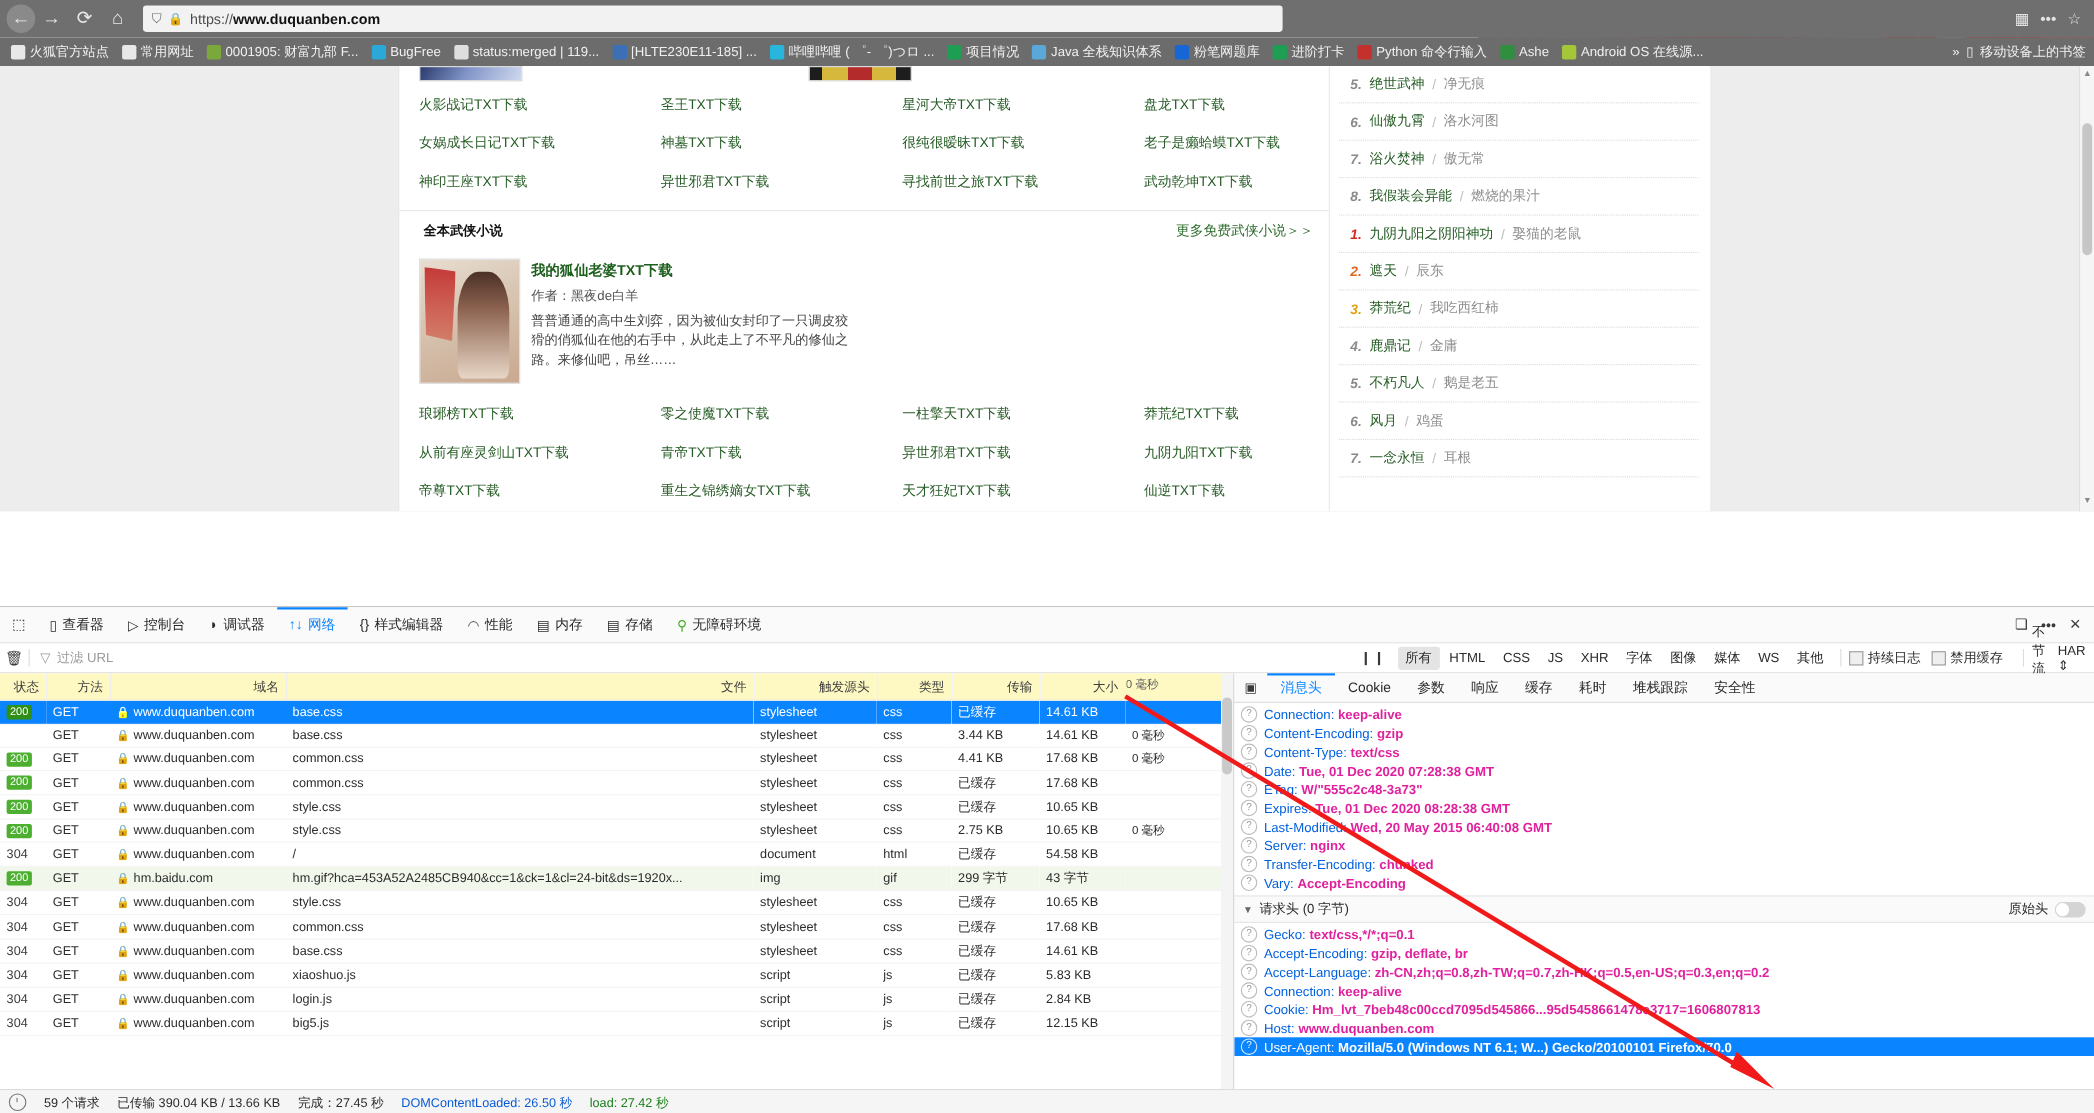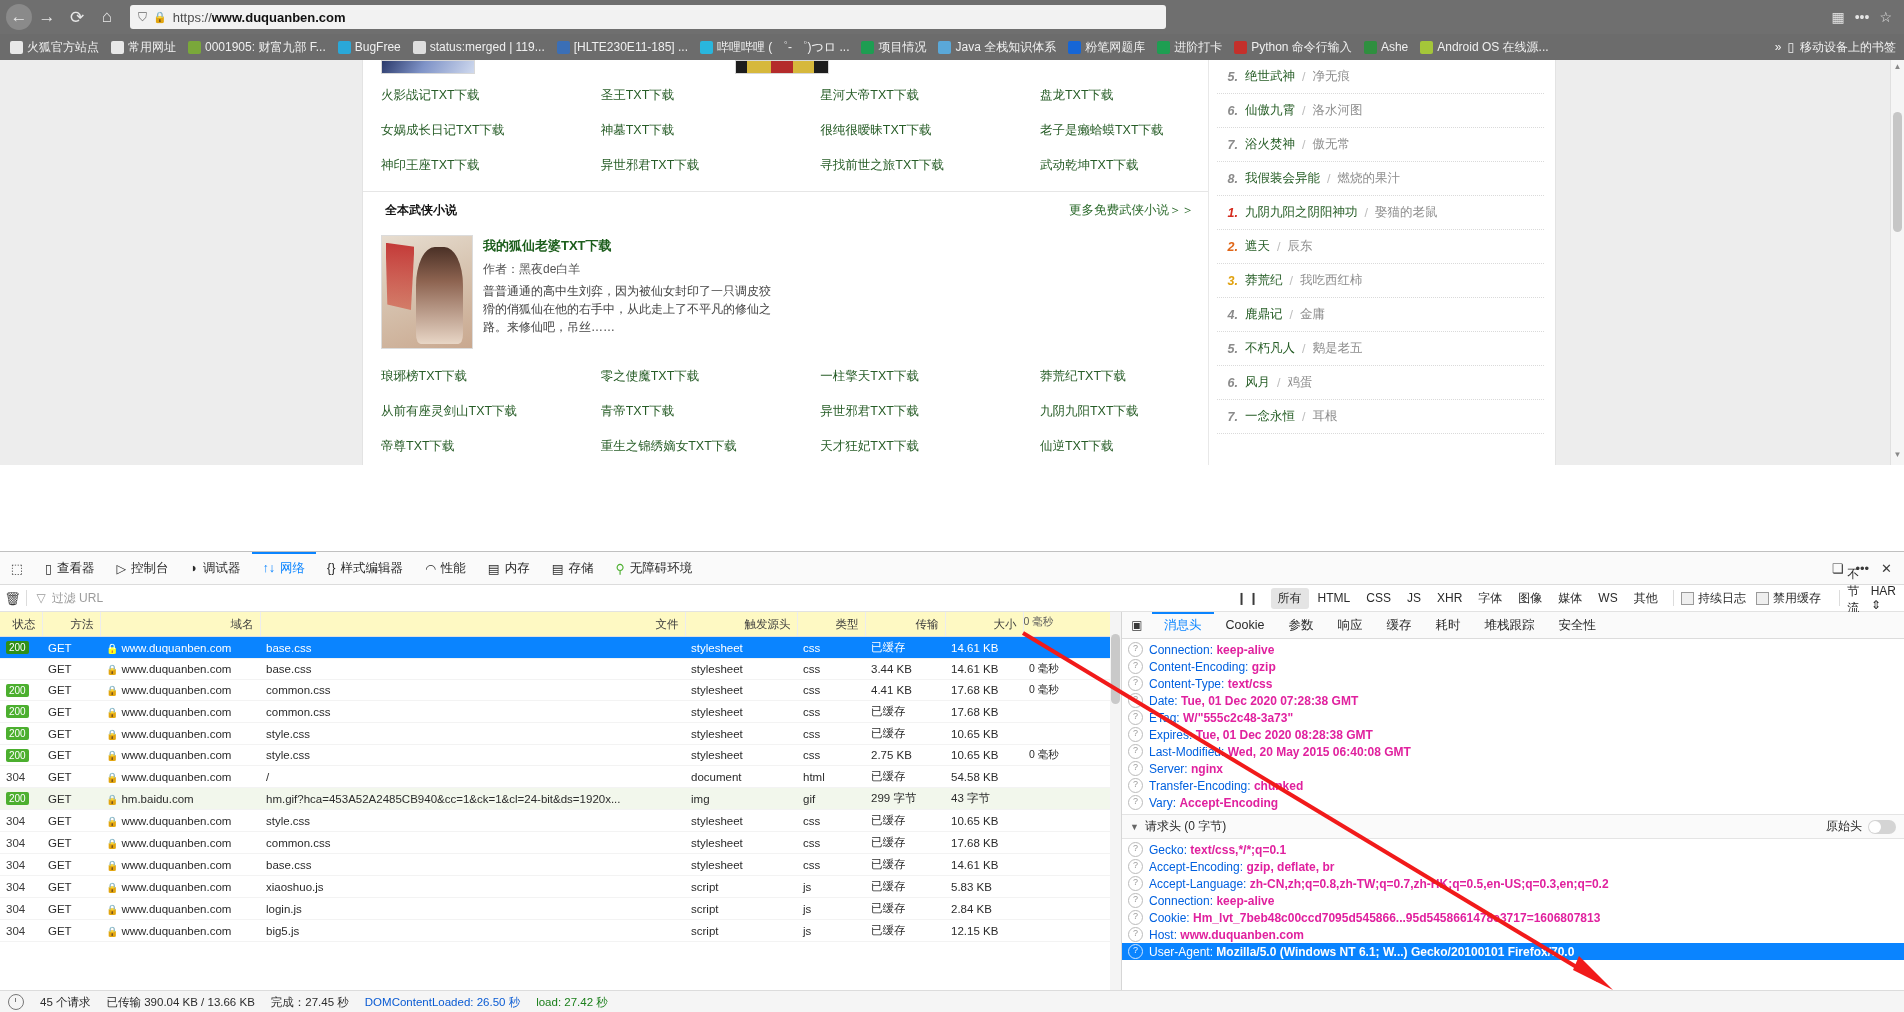--- a/index.html
+++ b/index.html
@@ -769,21 +769,21 @@
             <div class="hrow sel">
               <span class="q">?</span>
               <span><span class="hk">User-Agent: </span><span class="hv">Mozilla/5.0 (Windows NT 6.1; W...) Gecko/20100101 Firefox/70.0</span></span>
             </div>
           </div>
       </div>
     </div>
 
     <div class="dt-status">
       <span class="cl"></span>
-      <span>45 个请求</span>
+      <span>59 个请求</span>
       <span>已传输 390.04 KB / 13.66 KB</span>
       <span>完成：27.45 秒</span>
       <span class="s-blue">DOMContentLoaded: 26.50 秒</span>
       <span class="s-green">load: 27.42 秒</span>
     </div>
   </div>
 
   <svg class="arrow" viewBox="0 0 620 380">
     <line x1="10" y1="5" x2="585" y2="352" stroke="#f11a1a" stroke-width="4"></line>
     <polygon points="600,362 560,342 566,328" fill="#f11a1a"></polygon>

